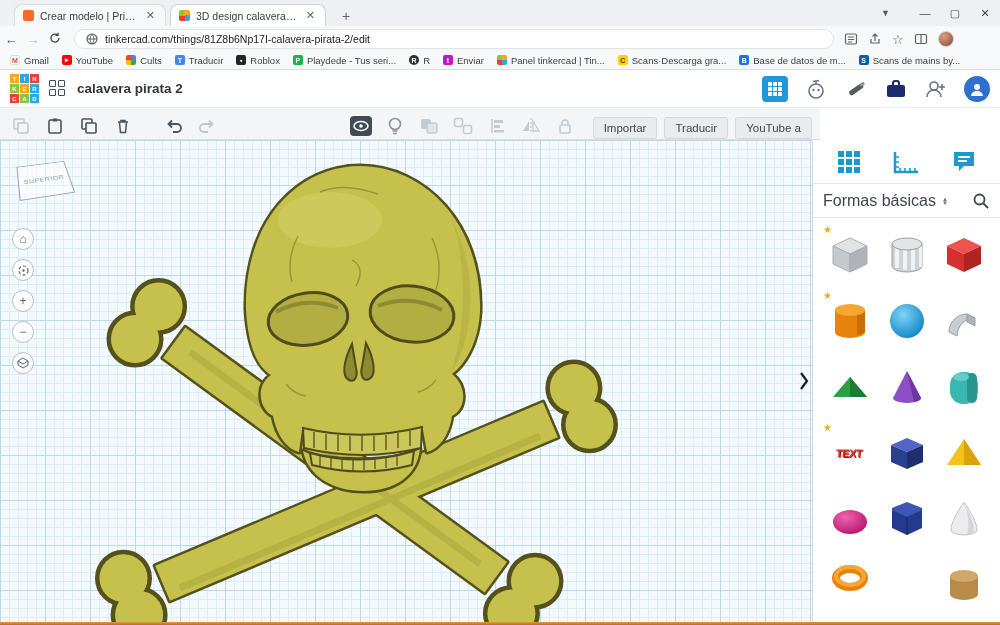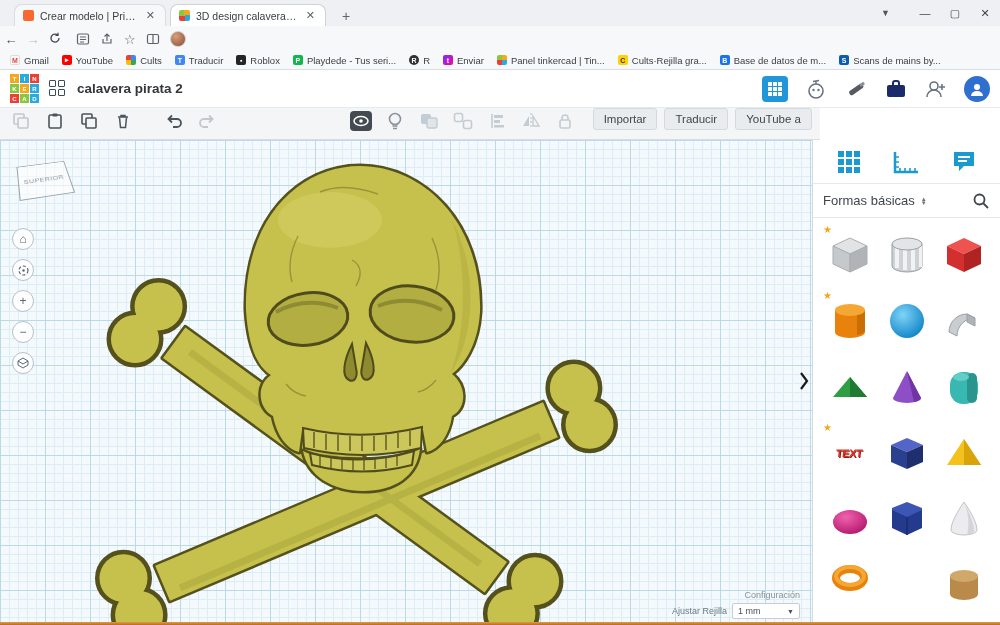--- a/index.html
+++ b/index.html
@@ -44,21 +44,21 @@
   .gridmenu-ic { width:18px; height:18px; margin-right:10px; display:grid; grid-template-columns:7px 7px; grid-template-rows:7px 7px; gap:2px; }
   .gridmenu-ic i { border:1.5px solid #3b4a5a; border-radius:1px; }
   .design-title { font-size:13.5px; font-weight:bold; color:#33363a; }
   .hdr-right { margin-left:auto; display:flex; align-items:center; gap:16px; }
   .hdr-tile { width:26px; height:26px; border-radius:4px; background:#2196d9; display:grid; place-items:center; }
   .hdr-tile .g { display:grid; grid-template-columns:repeat(3,4px); grid-template-rows:repeat(3,4px); gap:1px; }
   .hdr-tile .g i { background:#fff; border-radius:0.5px; }
   .avatar-app { width:26px; height:26px; border-radius:50%; background:#2f6fd0; display:grid; place-items:center; position:relative; }
 
   
-  .apptoolbar { position:absolute; left:0; top:108px; width:820px; height:32px; background:#f4f5f6; border-bottom:1px solid #d9dde0; display:flex; align-items:flex-start; padding:0 8px; }
+  .apptoolbar { position:absolute; left:0; top:108px; width:820px; height:32px; background:#f4f5f6; border-bottom:1px solid #d9dde0; display:flex; align-items:flex-end; padding:0 8px; }
   .tb-ic { width:26px; height:26px; display:grid; place-items:center; margin-right:8px; }
   .tb-gap { width:16px; }
   .tb-spacer { flex:1; }
   .tb-btn { font-size:11.5px; color:#3f464c; background:#e9ecef; border:1px solid #d4d9dd; border-radius:3px; padding:4px 10px; margin-left:7px; }
 
   
   .canvas { position:absolute; left:0; top:140px; width:812px; height:485px;
     background-color:#f3f9fc;
     background-image:
       linear-gradient(#bcd9e6 1px, transparent 1px),
@@ -74,21 +74,21 @@
   .cfg { position:absolute; right:12px; bottom:6px; width:128px; font-size:9px; color:#8a9298; }
   .cfg .t { text-align:right; margin-bottom:3px; }
   .cfg .row { display:flex; align-items:center; gap:5px; }
   .cfg .lbl { color:#6e7warm; color:#6e787f; }
   .cfg .dd { background:#fff; border:1px solid #c7ced3; border-radius:2px; padding:2px 5px; display:flex; align-items:center; gap:8px; color:#4a5258; flex:1; justify-content:space-between; }
 
   
   .rpanel { position:absolute; left:812px; top:140px; width:188px; height:485px; background:#ffffff; border-left:1px solid #d7dadd; overflow:hidden; }
   .ptools { height:44px; display:flex; align-items:center; justify-content:space-around; padding:0 8px; border-bottom:1px solid #e6e9eb; }
   .pcat { height:34px; display:flex; align-items:center; padding:0 10px; border-bottom:1px solid #e6e9eb; }
-  .pcat .lbl { font-size:13px; color:#3f464c; }
+  .pcat .lbl { font-size:16px; color:#3f464c; }
   .pcat .carets { margin-left:6px; display:flex; flex-direction:column; line-height:4px; font-size:6px; color:#6a7artr; color:#6a737a; }
   .pcat .sp { flex:1; }
   .shapegrid { display:grid; grid-template-columns:repeat(3, 1fr); gap:12px 8px; padding:10px 12px; }
   .tile { position:relative; height:54px; display:grid; place-items:center; }
   .tile .star { position:absolute; left:-2px; top:-4px; font-size:10px; color:#f0a71c; text-shadow:0 0 1px #fff; }
   .texttile { font-size:11px; font-weight:bold; color:#d93025; letter-spacing:-0.5px; transform:skewX(-6deg); text-shadow:1px 1px 0 #8f1d14; }
 
   .bottomstrip { position:absolute; left:0; bottom:0; width:1000px; height:3px; background:linear-gradient(#e09b43,#b96a1e); z-index:60; }
 </style>
 </head>
@@ -117,20 +117,27 @@
   </div>
 
   <div class="addressbar">
     <span class="nav-ic">←</span>
     <span class="nav-ic dim">→</span>
     <span class="nav-ic">
       <svg width="12" height="12" viewBox="0 0 12 12">
           <path d="M10,6 a4,4 0 1 1 -1.2,-2.8 M9,0.8 v2.6 h-2.6" fill="none" stroke="#43484d" stroke-width="1.3"></path>
         </svg>
     </span>
+    <div class="urlfield">
+      <svg class="mini-ic" viewBox="0 0 14 14">
+          <circle cx="7" cy="7" r="5" fill="none" stroke="#5f6368" stroke-width="1.2"></circle>
+          <path d="M2,7 h10 M7,2 a8,8 0 0 1 0,10 M7,2 a8,8 0 0 0 0,10" fill="none" stroke="#5f6368" stroke-width="1"></path>
+        </svg>
+      <span class="url">tinkercad.com/things/81Z8b6Np17I-calavera-pirata-2/edit</span>
+    </div>
     <div class="ab-right">
       <svg class="mini-ic" viewBox="0 0 14 14">
           <rect x="1.5" y="2" width="11" height="10" rx="1.5" fill="none" stroke="#5f6368" stroke-width="1.2"></rect>
           <path d="M4,5 h6 M4,7.5 h6 M4,10 h4" stroke="#5f6368" stroke-width="1"></path>
         </svg>
       <svg class="mini-ic" viewBox="0 0 14 14">
           <path d="M7,9 V2 M4.5,4.5 L7,2 L9.5,4.5" fill="none" stroke="#5f6368" stroke-width="1.2"></path>
           <path d="M3,7 v4 h8 v-4" fill="none" stroke="#5f6368" stroke-width="1.2"></path>
         </svg>
       <span style="font-size:13px;color:#5f6368;">☆</span>
@@ -174,21 +181,21 @@
     <span class="bm">
         <span class="ic" style="background:linear-gradient(135deg,#7b2ff7,#f107a3);">t</span>
         <span>Enviar</span>
       </span>
     <span class="bm">
         <span class="ic" style="background:conic-gradient(#f6a81c 0 25%,#29abe2 0 50%,#ef3e36 0 75%,#8cc63f 0);"></span>
         <span>Panel tinkercad | Tin...</span>
       </span>
     <span class="bm">
         <span class="ic" style="background:#ffd100;color:#333;">C</span>
-        <span>Cults·Rejilla gra...</span>
+        <span>Scans·Descarga gra...</span>
       </span>
     <span class="bm">
         <span class="ic" style="background:#1a73e8;">B</span>
         <span>Base de datos de m...</span>
       </span>
     <span class="bm">
         <span class="ic" style="background:#0b5cab;">S</span>
         <span>Scans de mains by...</span>
       </span>
   </div>
@@ -459,30 +466,20 @@
         <path d="M436,240 q-8,10 -18,12"></path>
       </g>
     </svg>
 
     <span class="collapse">
       <svg width="10" height="20" viewBox="0 0 10 20">
           <path d="M2,2 L8,10 L2,18" fill="none" stroke="#1b1b1b" stroke-width="2.2"></path>
         </svg>
     </span>
 
-    <div class="cfg">
-      <div class="t">Configuración</div>
-      <div class="row">
-        <span class="lbl">Ajustar Rejilla</span>
-        <span class="dd">
-            <span>1 mm</span>
-            <span style="font-size:7px;">▼</span>
-          </span>
-      </div>
-    </div>
   </div>
 
   <div class="rpanel">
     <div class="ptools">
       <svg width="28" height="28" viewBox="0 0 28 28">
         <g fill="#1b9ad2">
             <rect x="3" y="3" width="6" height="6"></rect>
             <rect x="11" y="3" width="6" height="6"></rect>
             <rect x="19" y="3" width="6" height="6"></rect>
             <rect x="3" y="11" width="6" height="6"></rect>

